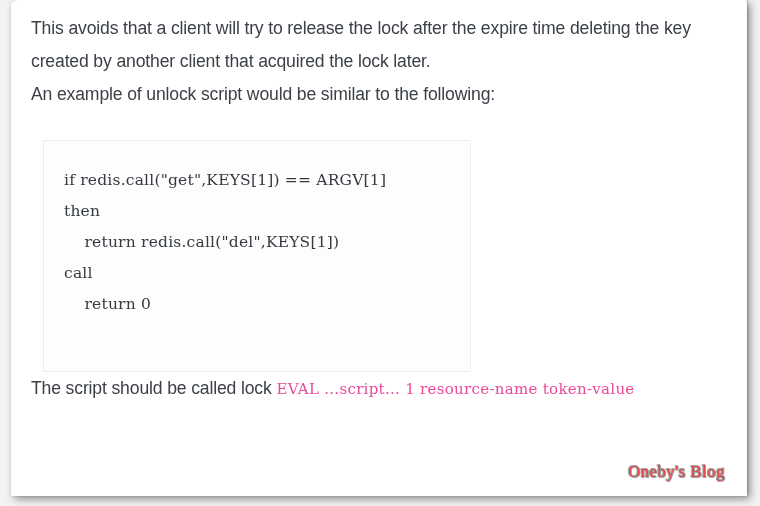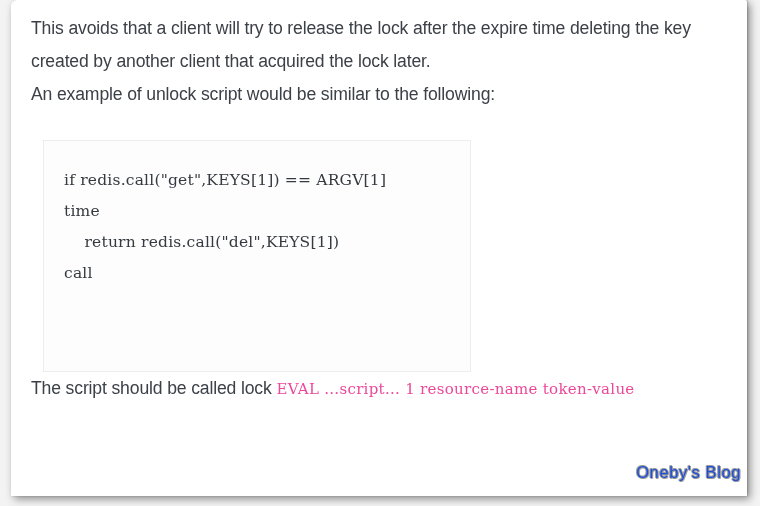--- a/index.html
+++ b/index.html
@@ -91,26 +91,26 @@
     font-family: "DejaVu Serif", "Liberation Serif", serif;
     font-size: 15px;
     color: #ec4899;
     letter-spacing: 0.3px;
     white-space: pre;
   }
 
   
   .watermark {
     position: absolute;
-    right: 6px;
+    right: 22px;
     bottom: 14px;
-    font-family: Liberation Sans, sans-serif;
+    font-family: Liberation Serif, serif;
     font-size: 16.5px;
     letter-spacing: 0.6px;
-    color: #1d4ed8;
+    color: #ef4444;
     text-shadow:
        1px  0px 0px #9b9b9b,
       -1px  0px 0px #9b9b9b,
        0px  1px 0px #9b9b9b,
        0px -1px 0px #9b9b9b,
        1px  1px 0px #b4b4b4,
       -1px -1px 0px #b4b4b4;
     user-select: none;
   }
 </style>
@@ -121,23 +121,24 @@
 
   <div class="article-card">
     <div class="article-body">
 
       <p class="para p-lead">This avoids that a client will try to release the lock after the expire time deleting the key created by another client that acquired the lock later.</p>
 
       <p class="para p-intro">An example of unlock script would be similar to the following:</p>
 
       <div class="code-block">
         <pre class="code-line">if redis.call("get",KEYS[1]) == ARGV[1]</pre>
-        <pre class="code-line">time</pre>
+        <pre class="code-line">then</pre>
         <pre class="code-line">    return redis.call("del",KEYS[1])</pre>
         <pre class="code-line">call</pre>
+        <pre class="code-line">    return 0</pre>
       </div>
 
       <p class="para p-closing"><span>The script should be called lock </span><code class="inline-code">EVAL ...script... 1 resource-name token-value</code></p>
 
     </div>
 
     <div class="watermark">Oneby's Blog</div>
   </div>
 
 </div>

